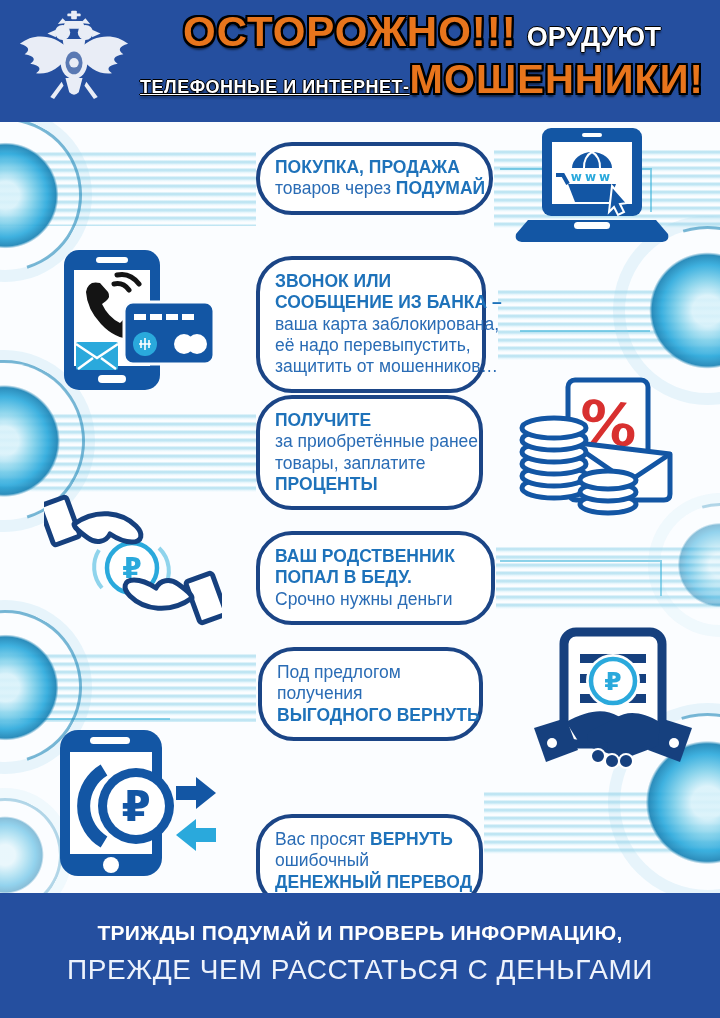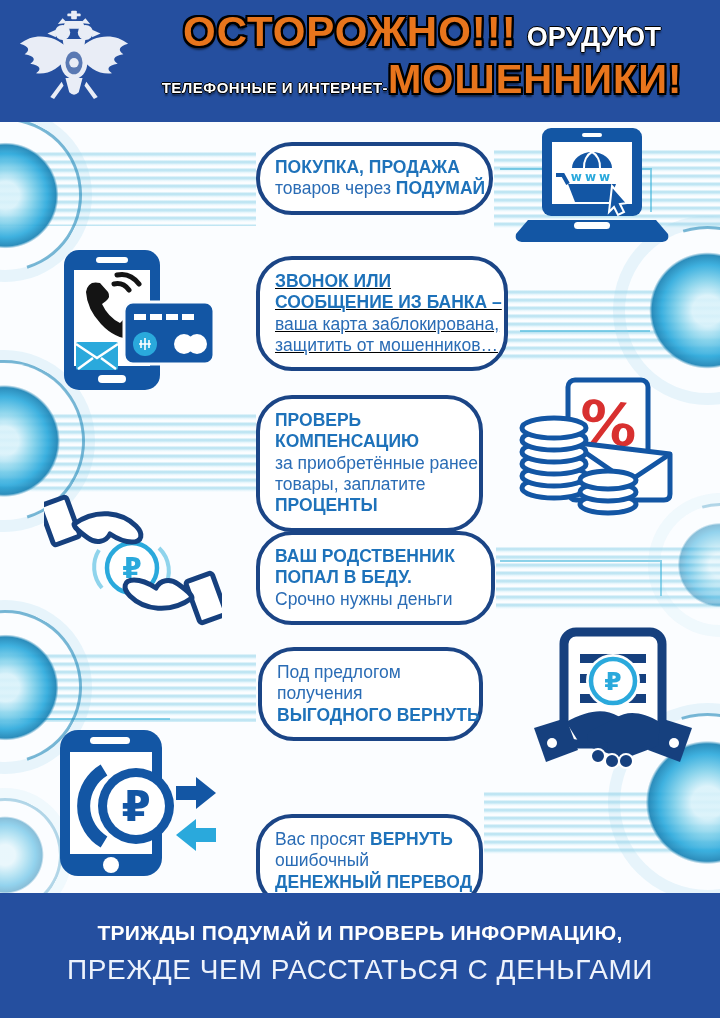--- a/index.html
+++ b/index.html
@@ -12,21 +12,21 @@
   .hdr-titles{position:absolute;left:132px;right:8px;top:8px;text-align:center;}
   .t1,.t2{white-space:nowrap;}
   .warn{color:#e8751c;font-weight:800;letter-spacing:1px;
         text-shadow:-2px 0 0 #000,2px 0 0 #000,0 -2px 0 #000,0 2px 0 #000,
                     -2px -2px 0 #000,2px -2px 0 #000,-2px 2px 0 #000,2px 2px 0 #000,0 4px 2px rgba(0,0,0,.55);}
   .wht{color:#fff;font-weight:700;
        text-shadow:-1px 0 0 #000,1px 0 0 #000,0 -1px 0 #000,0 1px 0 #000,0 3px 2px rgba(0,0,0,.5);}
   .t1 .warn{font-size:42px;}
   .t1 .wht{font-size:27px;margin-left:10px;}
   .t2{margin-top:1px;}
-  .t2 .wht{font-size:15px;letter-spacing:.5px;}
+  .t2 .wht{font-size:18px;letter-spacing:.5px;text-decoration:underline;}
   .t2 .warn{font-size:40px;}
   .emblem{position:absolute;left:18px;top:8px;}
   .ftr-l1{margin-top:28px;font-size:21px;font-weight:700;letter-spacing:.3px;}
   .ftr-l2{margin-top:9px;font-size:28px;font-weight:400;letter-spacing:.6px;color:#eef3fc;}
   
   .band{position:absolute;opacity:.8;background:
     repeating-linear-gradient(180deg, rgba(57,176,216,0) 0 2px, rgba(57,176,216,.38) 3px 5px,
       rgba(142,214,238,.3) 6px, rgba(255,255,255,0) 8px);}
   .trace{position:absolute;border:0 solid #35b0d8;opacity:.55;}
   .tc{position:absolute;border-radius:50%;box-shadow:0 0 0 12px rgba(160,215,235,.22);}
@@ -112,24 +112,25 @@
     <path d="M60,42 a20,16 0 0 1 40,0 Z" fill="#1356a4"></path>
     <path d="M80,26 a13,16 0 0 0 -8,16 M80,26 a13,16 0 0 1 8,16" stroke="#fff" stroke-width="2" fill="none"></path>
     <text x="80" y="55" text-anchor="middle" font-size="12" font-weight="bold" fill="#2aa9dc" letter-spacing="3" font-family="DejaVu Sans, sans-serif">www</text>
     <path d="M56,58 h48 l-7,18 h-34 Z" fill="#1356a4"></path>
     <path d="M56,58 l-5,-9 h-7" stroke="#1356a4" stroke-width="4" fill="none"></path>
     <circle cx="66" cy="83" r="4.5" fill="#1356a4"></circle>
       <circle cx="92" cy="83" r="4.5" fill="#1356a4"></circle>
     <path d="M100,60 l15,17 -7,1 4,8 -6,3 -4,-8 -5,5 Z" fill="#1356a4" stroke="#fff" stroke-width="2"></path>
   </svg>
 
-  <div class="bubble" style="top:256px;left:256px;width:252px;text-decoration:underline;">
+  <div class="bubble" style="top:256px;left:256px;width:230px;">
     <p class="bl"><span class="bb">ЗВОНОК ИЛИ</span></p>
     <p class="bl"><span class="bb">СООБЩЕНИЕ ИЗ БАНКА –</span></p>
     <p class="bl"><span>ваша карта заблокирована,</span></p>
+    <p class="bl"><span>её надо перевыпустить,</span></p>
     <p class="bl"><span>защитить от мошенников…</span></p>
   </div>
 
   <svg class="icon" style="left:48px;top:246px;" width="170" height="148" viewBox="0 0 170 148">
     <rect x="16" y="4" width="96" height="140" rx="15" fill="#1356a4"></rect>
     <rect x="26" y="24" width="76" height="96" fill="#fff"></rect>
     <rect x="48" y="11" width="32" height="6" rx="3" fill="#fff"></rect>
     <rect x="50" y="129" width="28" height="8" rx="4" fill="#fff"></rect>
     <path d="M38,46 q2,-12 14,-9 l8,9 q3,5 -2,9 l-4,3 q6,13 18,19 l4,-4 q4,-4 9,-1 l8,8 q3,12 -9,13 q-17,0 -31,-15 q-14,-15 -15,-32 Z" fill="#141414"></path>
     <path d="M66,38 q9,-2 15,6 M69,29 q13,-3 22,9" stroke="#141414" stroke-width="5" fill="none" stroke-linecap="round"></path>
@@ -142,22 +143,21 @@
         <rect x="118" y="68" width="12" height="6"></rect>
         <rect x="134" y="68" width="12" height="6"></rect>
       </g>
     <circle cx="97" cy="98" r="12" fill="#2aa9dc"></circle>
     <path d="M91,98 h12 M97,92 v12 M93,94 v8 M101,94 v8" stroke="#fff" stroke-width="1.6" fill="none"></path>
     <circle cx="136" cy="98" r="10" fill="#fff"></circle>
       <circle cx="149" cy="98" r="10" fill="#fff"></circle>
   </svg>
 
   <div class="bubble" style="top:395px;left:256px;width:227px;">
-    <p class="bl"><span class="bb">ПРОВЕРЬ</span></p>
-    <p class="bl"><span class="bb">КОМПЕНСАЦИЮ</span></p>
+    <p class="bl"><span class="bb">ПОЛУЧИТЕ</span></p>
     <p class="bl"><span>за приобретённые ранее</span></p>
     <p class="bl"><span>товары, заплатите</span></p>
     <p class="bl"><span class="bb">ПРОЦЕНТЫ</span></p>
   </div>
 
   <svg class="icon" style="left:510px;top:376px;" width="172" height="142" viewBox="0 0 172 142">
     <rect x="58" y="4" width="80" height="92" rx="7" fill="#fff" stroke="#1356a4" stroke-width="5"></rect>
     <text x="98" y="68" text-anchor="middle" font-size="58" font-weight="bold" fill="#d8302f" font-family="DejaVu Sans, sans-serif" transform="rotate(6 98 50)">%</text>
     <path d="M60,66 L160,78 L160,118 Q160,124 154,124 L66,124 Q60,124 60,118 Z" fill="#fff" stroke="#1356a4" stroke-width="5" stroke-linejoin="round"></path>
     <path d="M60,66 L118,106 L160,78" fill="none" stroke="#1356a4" stroke-width="5" stroke-linejoin="round"></path>

